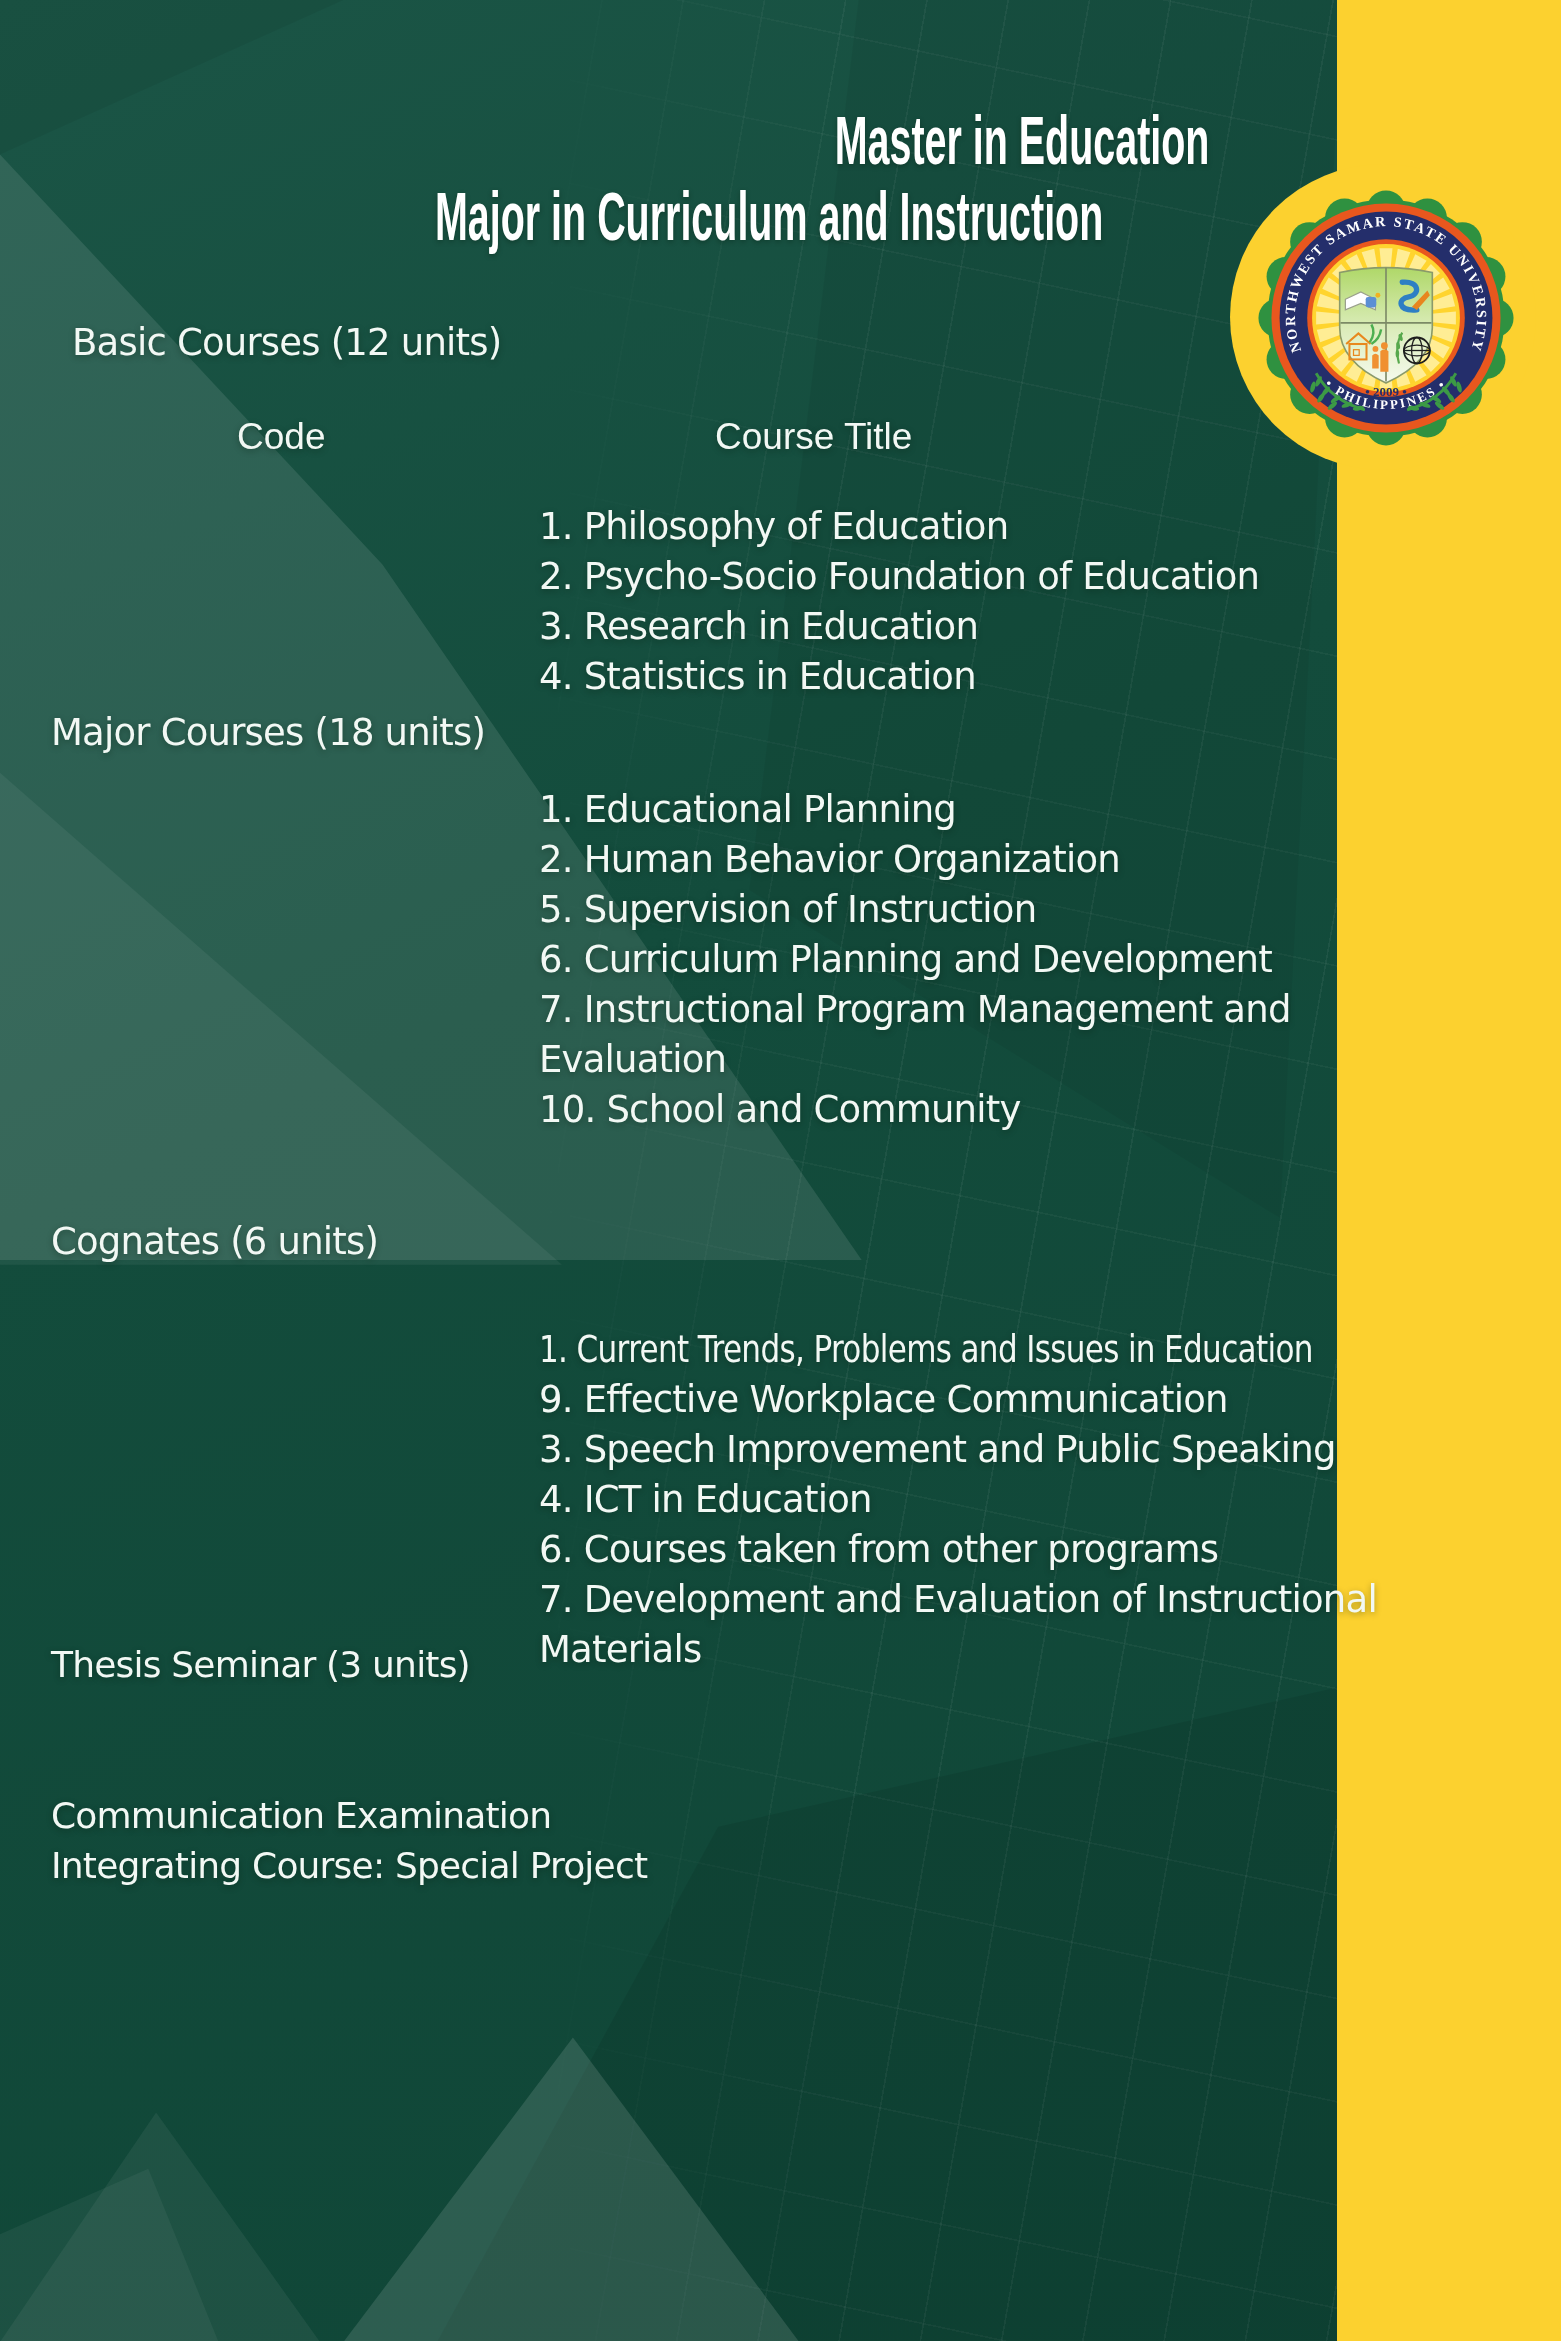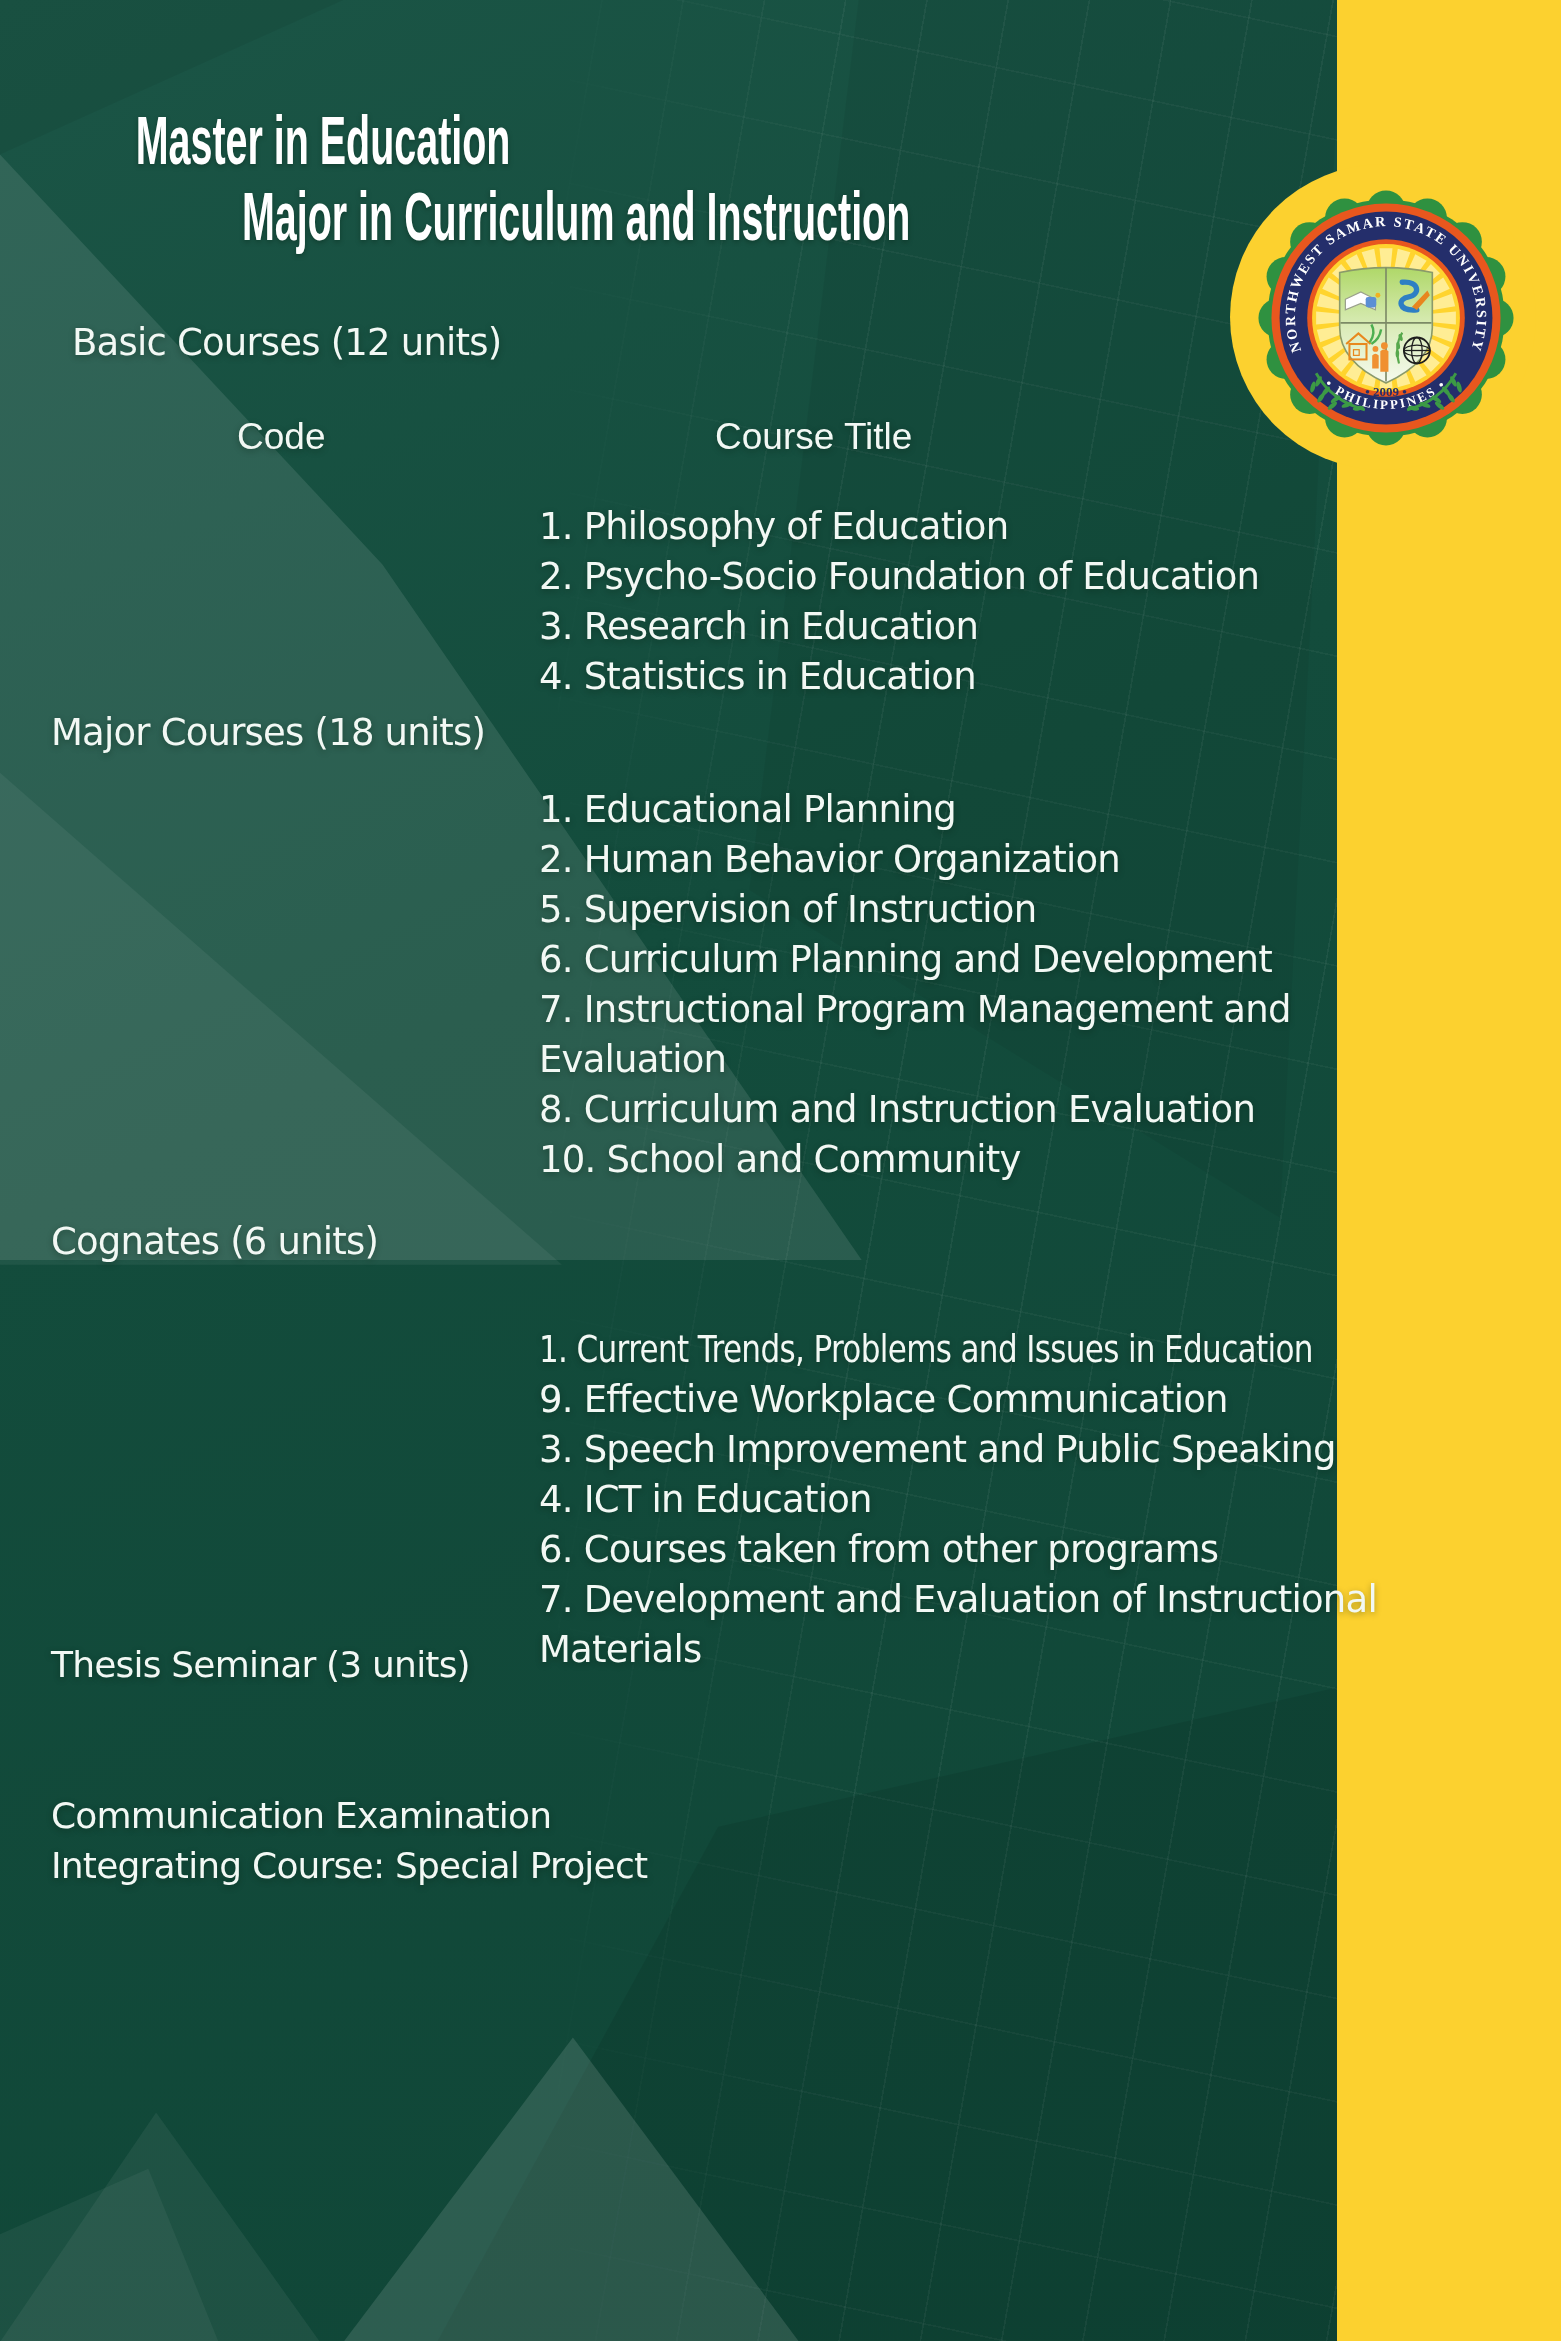--- a/index.html
+++ b/index.html
@@ -26,21 +26,21 @@
   .tri-bottom-big{background:rgba(255,255,255,0.12);clip-path:polygon(36.7% 87%,22% 100%,51.2% 100%);}
   .tri-bottom-small{background:rgba(255,255,255,0.06);clip-path:polygon(10% 90.2%,0 100%,20.5% 100%);}
   .foot-glow{background:rgba(255,255,255,0.05);clip-path:polygon(0 95.4%,9.5% 92.6%,14% 100%,0 100%);}
 
   
   .stripe{position:absolute;top:0;right:0;width:224px;height:100%;}
 
   
   .txt{position:absolute;color:#F2F8F4;text-shadow:0 2.4px 6.5px rgba(0,25,12,0.35);}
   .title-line{
-    left:0;width:1345px;text-align:left;color:#FFFFFF;
+    left:0;width:1345px;text-align:right;color:#FFFFFF;
     font-family:"Liberation Sans",sans-serif;font-weight:bold;font-size:68px;line-height:1;
     white-space:nowrap;
   }
   .title-line > span{display:inline-block;transform:scaleX(0.58);transform-origin:center;}
   .heading{font-size:37px;letter-spacing:-0.8px;line-height:1;}
   .collabel{font-family:"Liberation Sans",sans-serif;font-size:37px;letter-spacing:0;line-height:1;}
   ul.course-list{list-style:none;margin:14px;padding:0;position:absolute;width:895px;}
   ul.course-list li{
     font-size:37px;letter-spacing:-0.8px;line-height:50px;
     white-space:pre-line;color:#F2F8F4;text-shadow:0 2.4px 6.5px rgba(0,25,12,0.35);
@@ -213,21 +213,20 @@
   </ul>
 
   <div class="txt heading" style="left:51px;top:714px">Major Courses (18 units)</div>
   <ul class="course-list" style="left:525px;top:771px">
     <li>1. Educational Planning</li>
     <li>2. Human Behavior Organization</li>
     <li>5. Supervision of Instruction</li>
     <li>6. Curriculum Planning and Development</li>
     <li>7. Instructional Program Management and
 Evaluation</li>
-    <li>8. Curriculum and Instruction Evaluation</li>
     <li>10. School and Community</li>
   </ul>
 
   <div class="txt heading" style="left:51px;top:1223px">Cognates (6 units)</div>
   <ul class="course-list cognates-list" style="left:525px;top:1311px">
     <li>1. Current Trends, Problems and Issues in Education</li>
     <li>9. Effective Workplace Communication</li>
     <li>3. Speech Improvement and Public Speaking</li>
     <li>4. ICT in Education</li>
     <li>6. Courses taken from other programs</li>

